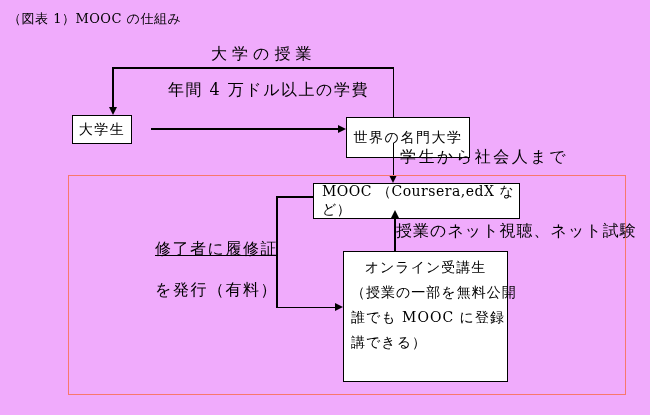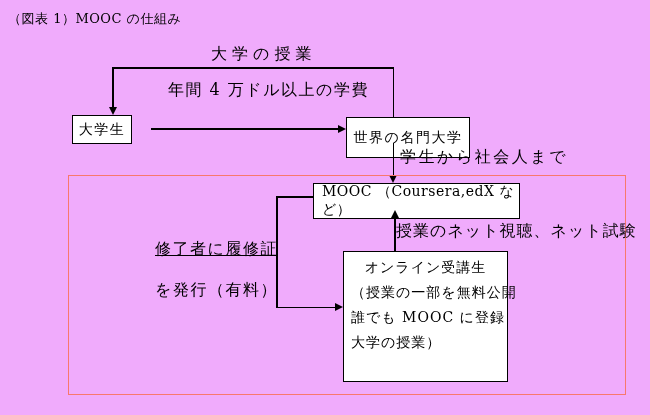--- a/index.html
+++ b/index.html
@@ -70,16 +70,16 @@
   <div class="lbl" style="left:155px;top:281px;">を発行（有料）</div>
 
   <div class="vline" style="left:394px;top:217px;height:34px;"></div>
   <div class="arr arr-up" style="left:390.5px;top:210px;"></div>
   <div class="lbl" style="left:396px;top:222px;letter-spacing:1px;">授業のネット視聴、ネット試験</div>
 
   <div class="node" id="online-box" style="left:343px;top:251px;width:165px;height:131px;">
     <div class="bl first">オンライン受講生</div>
     <div class="bl">（授業の一部を無料公開</div>
     <div class="bl">誰でも MOOC に登録</div>
-    <div class="bl">大学の授業）</div>
+    <div class="bl">講できる）</div>
   </div>
 
 </div>
 
 </body></html>

